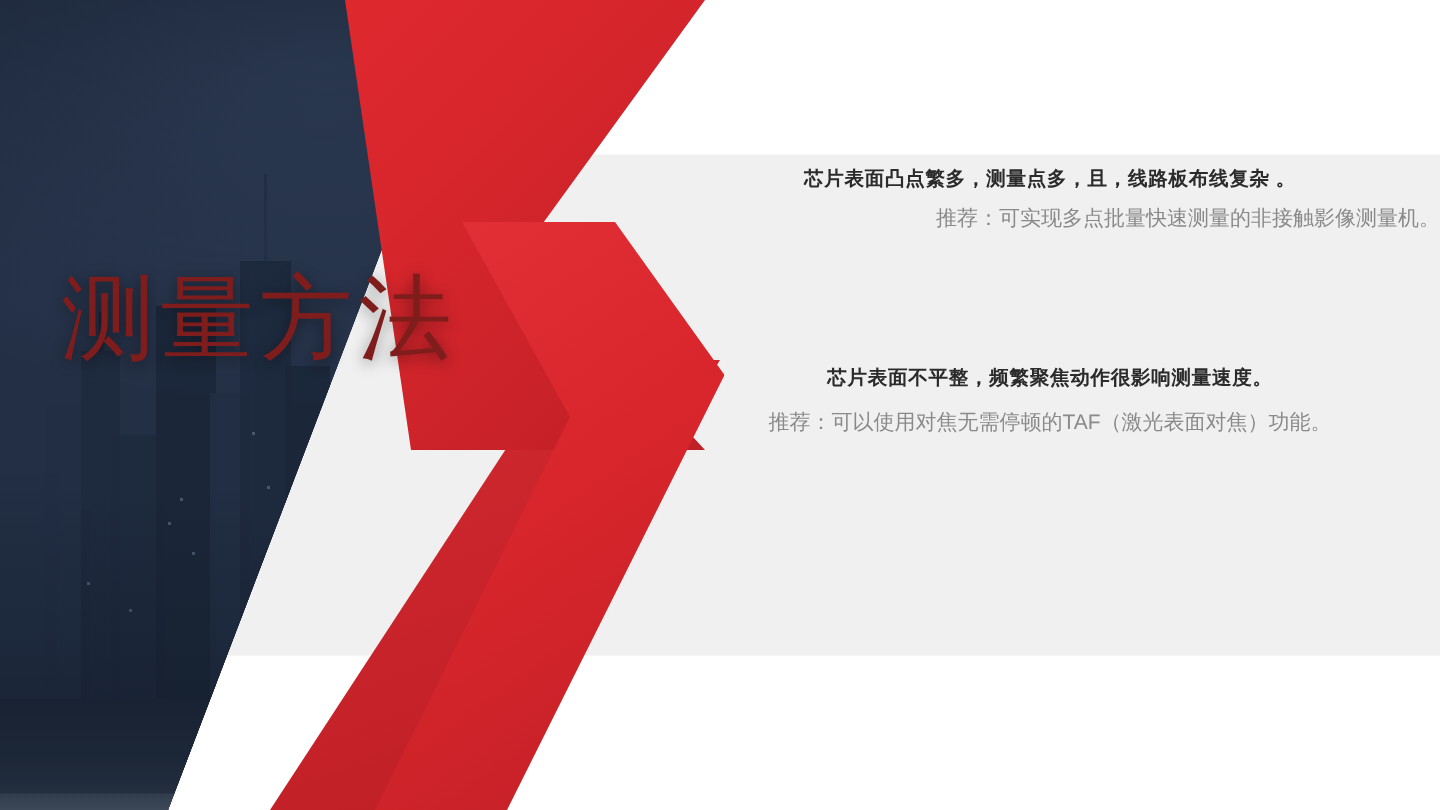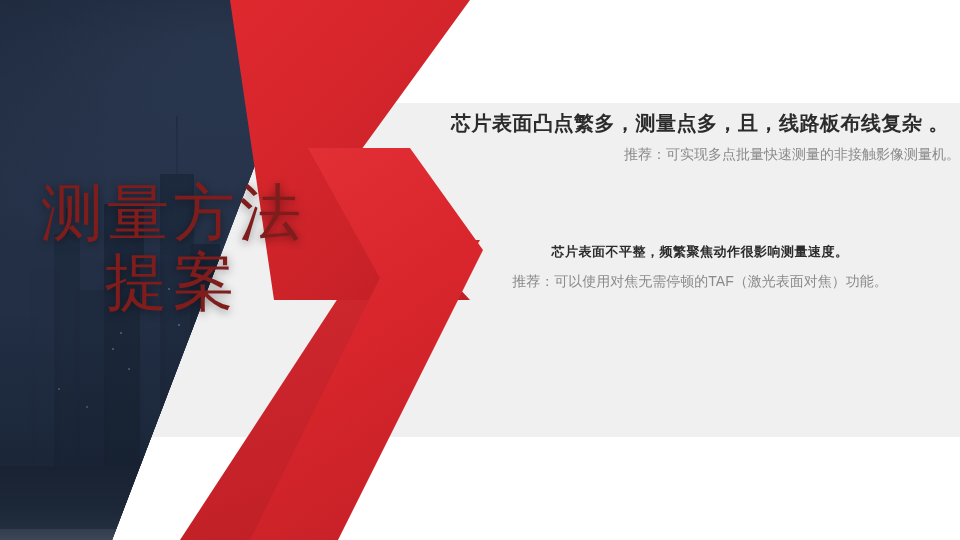--- a/index.html
+++ b/index.html
@@ -84,21 +84,21 @@
   .blocks{position:absolute;left:440px;top:0;width:520px;height:540px;}
   .block{position:absolute;left:0;width:520px;text-align:center;}
   .block .head{
     font-weight:bold;color:#2b2b2b;letter-spacing:.5px;
     white-space:nowrap;
   }
   .block .rec{
     color:#8a8a8a;white-space:nowrap;margin-top:9px;
   }
   #b1{top:110px;}
-  #b1 .head{font-size:20px;}
+  #b1 .head{font-size:13px;}
   #b1 .rec{font-size:14px;text-align:right;}
   #b2{top:243px;}
   #b2 .head{font-size:13px;}
   #b2 .rec{font-size:14px;margin-top:12px;}
   #b3{top:358px;}
   #b3 .head{font-size:19.5px;}
   #b3 .rec{font-size:14px;}
 
   
   .title{
@@ -159,21 +159,20 @@
     <div class="sky-vignette"></div>
   </div>
 
   <div class="chev chev-bottom-band"></div>
   <div class="chev chev-top"></div>
   <div class="chev chev-top-shade"></div>
   <div class="chev chev-mid"></div>
 
   <div class="title">
     <span class="l1">测量方法</span>
-    <span class="l2">提案</span>
   </div>
 
   <div class="blocks">
     <div class="block" id="b1">
       <div class="head">芯片表面凸点繁多，测量点多，且，线路板布线复杂 。</div>
       <div class="rec">推荐：可实现多点批量快速测量的非接触影像测量机。</div>
     </div>
     <div class="block" id="b2">
       <div class="head">芯片表面不平整，频繁聚焦动作很影响测量速度。</div>
       <div class="rec">推荐：可以使用对焦无需停顿的TAF（激光表面对焦）功能。</div>

